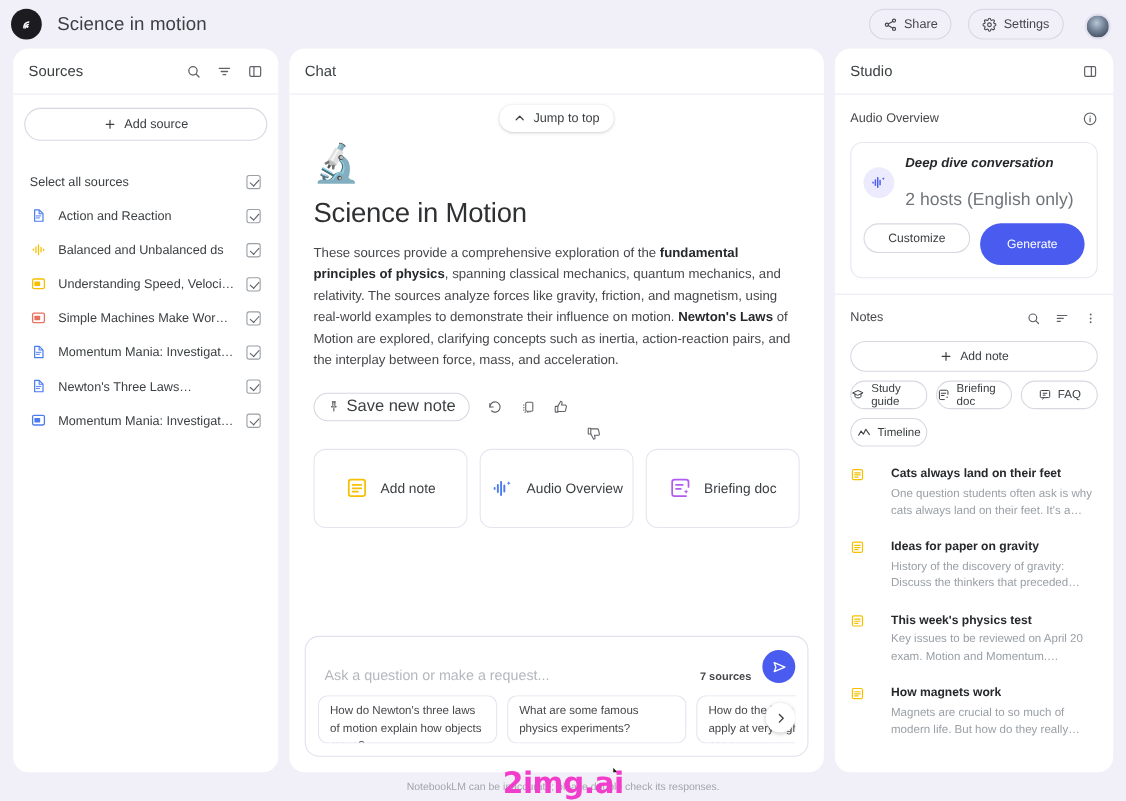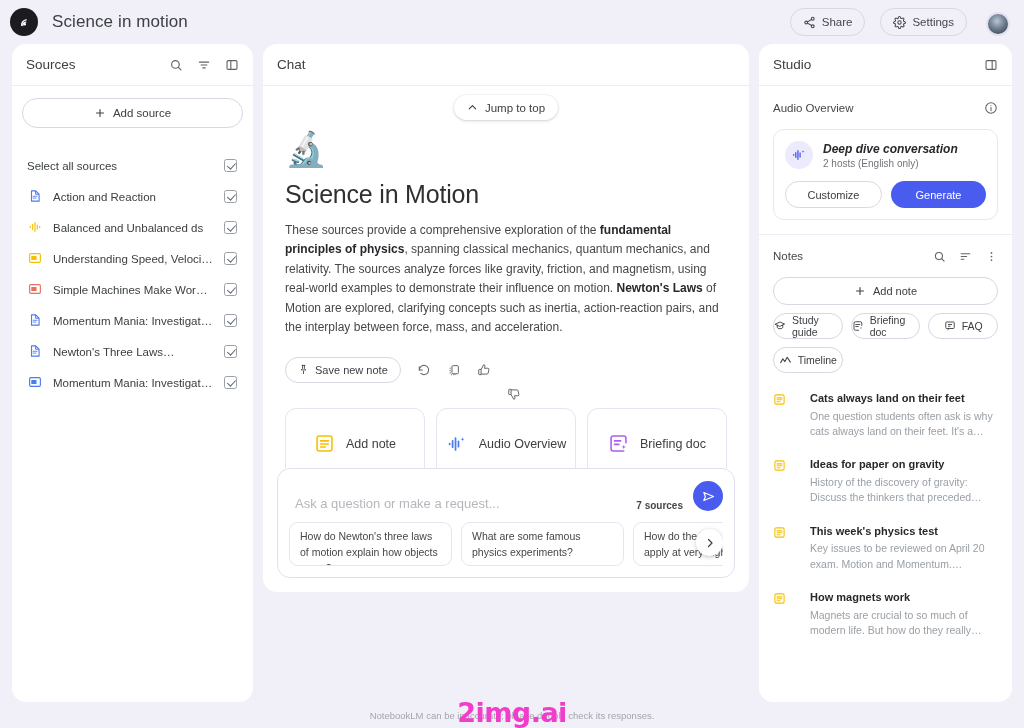--- a/index.html
+++ b/index.html
@@ -74,37 +74,37 @@
   .cbox {
     width: 13px; height: 13px; flex: 0 0 13px; border: 1.4px solid #9aa0a6; border-radius: 2.5px;
     position: relative; background: #fff;
   }
   .cbox::after {
     content: ""; position: absolute; left: 3.6px; top: 0.7px; width: 3.6px; height: 7px;
     border: solid #5f6368; border-width: 0 1.4px 1.4px 0; transform: rotate(42deg);
   }
 
   
-  #chat-panel { flex: 1 1 auto; height: 548px; position: relative; }
+  #chat-panel { flex: 1 1 auto; height: 658px; position: relative; }
   .chat-body { flex: 1 1 auto; position: relative; overflow: hidden; padding: 0 22px; }
   .jump-top {
     position: absolute; top: 9px; left: 50%; transform: translateX(-50%);
     height: 25px; padding: 0 13px; border-radius: 999px; background: #fff;
     box-shadow: 0 1px 3px rgba(60,64,67,.22), 0 0 0 .5px rgba(60,64,67,.06);
     display: flex; align-items: center; gap: 7px; font-size: 11.5px; color: #3c4043; cursor: pointer; z-index: 5;
   }
   .doc-emoji { font-size: 34px; line-height: 1; margin-top: 46px; display: block; }
   .doc-title { font-size: 25px; color: #2f3032; margin-top: 14px; letter-spacing: -.2px; }
   .doc-meta { font-size: 10.5px; color: #70757a; margin-top: 11px; }
   .doc-sum { font-size: 12px; line-height: 1.62; color: #46474b; margin-top: 12px; max-width: 448px; }
   .doc-sum b { color: #26282b; font-weight: 700; }
   .act-row { display: flex; align-items: center; gap: 16px; margin-top: 19px; }
   .save-note-btn {
     height: 26px; padding: 0 12px; border: 1px solid #d8d7e2; border-radius: 999px;
-    display: inline-flex; align-items: center; gap: 6px; font-size: 11px; color: #3c4043;
+    display: inline-flex; align-items: center; gap: 6px; font-size: 15px; color: #3c4043;
     background: #fff; cursor: pointer;
   }
   .act-icon { cursor: pointer; color: #5f6368; display: flex; }
   .card-row { display: flex; gap: 11px; margin-top: 25px; }
   .big-card {
     flex: 1 1 0; height: 72px; border: 1px solid #e6e4ef; border-radius: 11px;
     display: flex; align-items: center; justify-content: center; gap: 11px;
     font-size: 12.5px; color: #3c4043; background: #fff; cursor: pointer;
   }
 
@@ -142,28 +142,28 @@
   .sec-head { display: flex; align-items: center; height: 20px; }
   .sec-title { font-size: 11.5px; color: #46474b; }
   .sec-icons { margin-left: auto; display: flex; gap: 13px; align-items: center; }
   .audio-card { border: 1px solid #e8e6f2; border-radius: 11px; padding: 11px 11px 11px 11px; margin-top: 11px; }
   .audio-top { display: flex; align-items: center; gap: 10px; }
   .audio-badge {
     width: 28px; height: 28px; flex: 0 0 28px; border-radius: 50%; background: #eceafd;
     display: flex; align-items: center; justify-content: center;
   }
   .audio-name { font-size: 12px; font-weight: 700; color: #26282b; font-style: italic; }
-  .audio-sub { font-size: 10px; color: #70757a; margin-top: 2px; }
+  .audio-sub { font-size: 16px; color: #70757a; margin-top: 18px; }
   .audio-btns { display: flex; gap: 9px; margin-top: 12px; }
   .btn-outline {
     flex: 1 1 0; height: 27px; border: 1px solid #d8d7e2; border-radius: 999px; background: #fff;
     font-size: 11px; color: #3c4043; cursor: pointer; display: flex; align-items: center; justify-content: center;
   }
   .btn-filled {
-    flex: 1 1 0; height: 27px; border: none; border-radius: 999px; background: #4a5cf0;
+    flex: 1 1 0; height: 38px; border: none; border-radius: 999px; background: #4a5cf0;
     font-size: 11px; color: #fff; cursor: pointer; display: flex; align-items: center; justify-content: center;
   }
   .notes-sec { padding: 11px 14px 8px 14px; }
   .add-note-btn {
     width: 100%; height: 28px; border: 1px solid #d8d7e2; border-radius: 999px; background: #fff;
     display: flex; align-items: center; justify-content: center; gap: 7px;
     font-size: 11px; color: #3c4043; cursor: pointer; margin-top: 11px;
   }
   .note-chips { display: grid; grid-template-columns: 1fr 1fr 1fr; gap: 8px; margin-top: 8px; }
   .note-chip {

